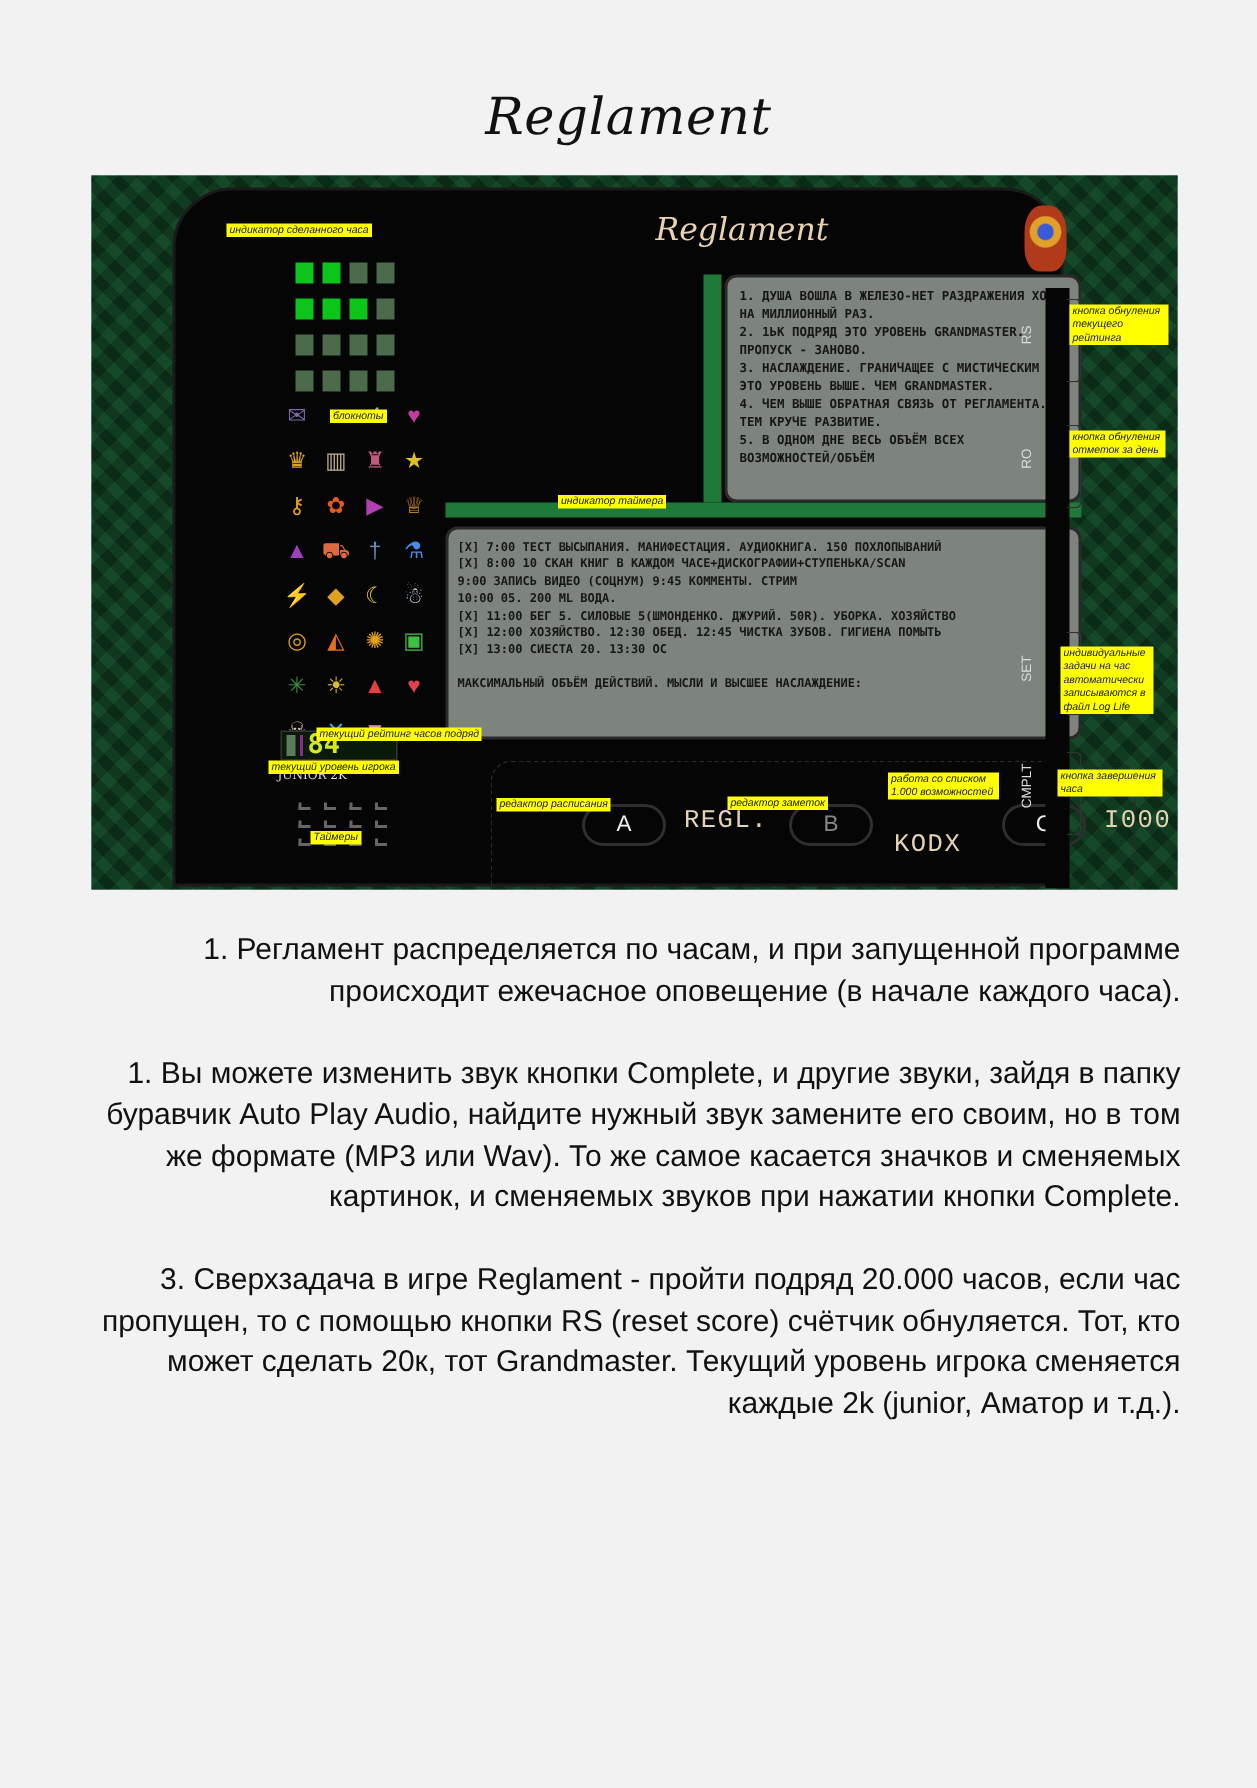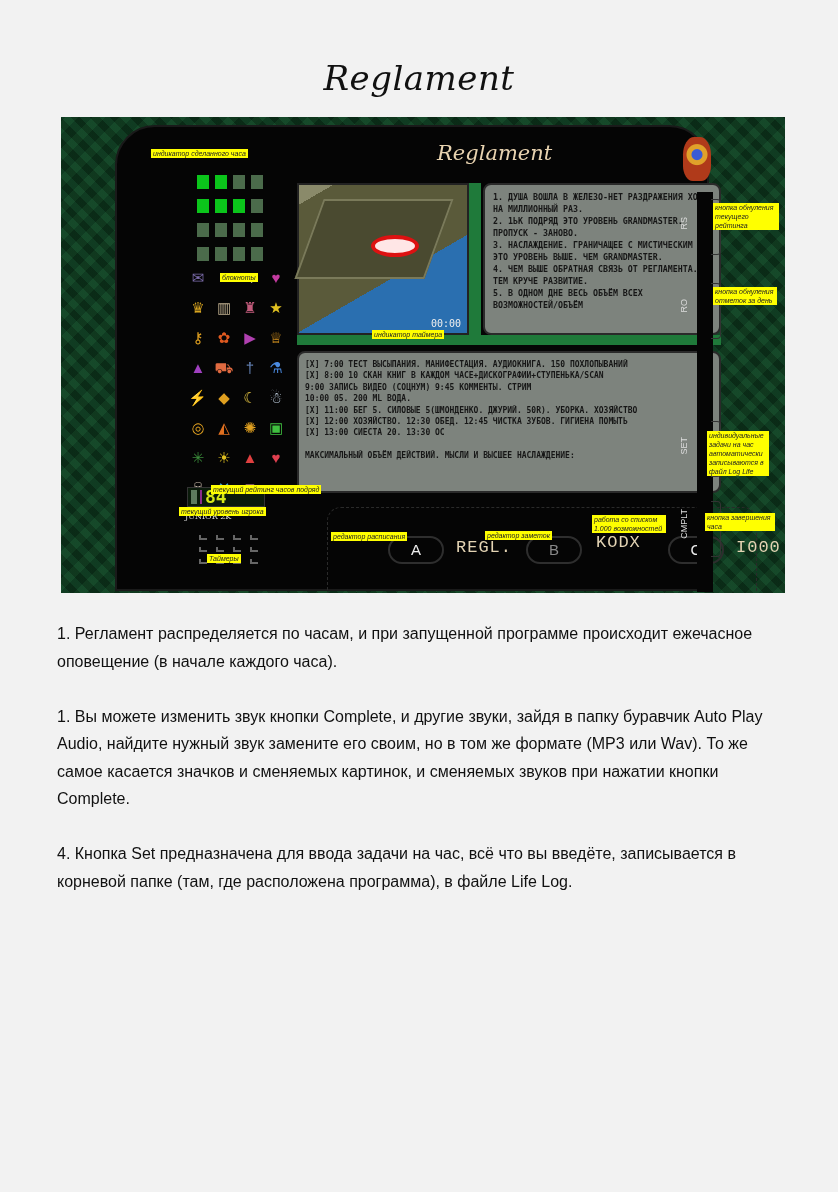--- a/index.html
+++ b/index.html
@@ -100,21 +100,21 @@
     
     .side-tab { position: absolute; width: 18px; font-family: "Liberation Sans", sans-serif; font-size: 9px;
       color: #ddd; writing-mode: vertical-rl; transform: rotate(180deg); text-align: center; cursor: pointer; }
     .side-tab-frame { position: absolute; width: 10px; border: 1px solid #333; border-left: none; border-radius: 0 4px 4px 0; }
 
     
     .note { position: absolute; background: #ffff00; color: #222; font-style: italic;
       font-family: "Liberation Sans", sans-serif; font-size: 7px; line-height: 9px; padding: 0 2px; }
 
     
-    .body-text { position: absolute; left: 57px; top: 620px; width: 730px; font-size: 16px; line-height: 27.5px; color: #111; }
+    .body-text { position: absolute; left: 57px; top: 620px; width: 730px; font-size: 20px; line-height: 27.5px; color: #111; text-align: right; }
     .para { margin-bottom: 27.5px; }
   </style>
 </head>
 <body>
 
 <div class="doc-title">Reglament</div>
 
 <div class="shot">
   <div class="device">
     <div class="app-title">Reglament</div>
@@ -187,40 +187,35 @@
         <div class="timer-cell"></div>
         <div class="timer-cell"></div>
         <div class="timer-cell"></div>
         <div class="timer-cell"></div>
         <div class="timer-cell"></div>
         <div class="timer-cell"></div>
         <div class="timer-cell"></div>
         <div class="timer-cell"></div>
       </div>
 
-    <div class="game-view">
-      <div class="deck"></div>
-      <div class="deck-oval"></div>
-      <div class="timer-text">00:00</div>
-    </div>
     <div class="green-strip"></div>
     <div class="green-strip-h"></div>
 
     <div class="screen screen-top">1. ДУША ВОШЛА В ЖЕЛЕЗО-НЕТ РАЗДРАЖЕНИЯ ХОТЬ НА МИЛЛИОННЫЙ РАЗ.
 2. 1ЬК ПОДРЯД ЭТО УРОВЕНЬ GRANDMASTER. ПРОПУСК - ЗАНОВО.
 3. НАСЛАЖДЕНИЕ. ГРАНИЧАЩЕЕ С МИСТИЧЕСКИМ - ЭТО УРОВЕНЬ ВЫШЕ. ЧЕМ GRANDMASTER.
 4. ЧЕМ ВЫШЕ ОБРАТНАЯ СВЯЗЬ ОТ РЕГЛАМЕНТА. ТЕМ КРУЧЕ РАЗВИТИЕ.
 5. В ОДНОМ ДНЕ ВЕСЬ ОБЪЁМ ВСЕХ ВОЗМОЖНОСТЕЙ/ОБЪЁМ</div>
     <div class="screen screen-bottom" id="schedule-screen"><span class="schedule-line">[X] 7:00 ТЕСТ ВЫСЫПАНИЯ. МАНИФЕСТАЦИЯ. АУДИОКНИГА. 150 ПОХЛОПЫВАНИЙ</span><span class="schedule-line">[X] 8:00 10 СКАН КНИГ В КАЖДОМ ЧАСЕ+ДИСКОГРАФИИ+СТУПЕНЬКА/SCAN</span><span class="schedule-line">9:00 ЗАПИСЬ ВИДЕО (СОЦНУМ) 9:45 КОММЕНТЫ. СТРИМ</span><span class="schedule-line">10:00 05. 200 ML ВОДА.</span><span class="schedule-line">[X] 11:00 БЕГ 5.  СИЛОВЫЕ 5(ШМОНДЕНКО. ДЖУРИЙ. 50R). УБОРКА. ХОЗЯЙСТВО</span><span class="schedule-line">[X] 12:00 ХОЗЯЙСТВО. 12:30 ОБЕД.  12:45  ЧИСТКА ЗУБОВ. ГИГИЕНА ПОМЫТЬ</span><span class="schedule-line">[X] 13:00 СИЕСТА 20.  13:30 ОС</span><span class="schedule-line">&nbsp;</span><span class="schedule-line">МАКСИМАЛЬНЫЙ ОБЪЁМ ДЕЙСТВИЙ. МЫСЛИ И ВЫСШЕЕ НАСЛАЖДЕНИЕ:</span></div>
 
     <div class="btn-bar">
       <div class="pill-btn" style="left:60px; top:28px;">A</div>
       <div class="pill-label" style="left:128px; top:30px;">REGL.</div>
       <div class="pill-btn" style="left:198px; top:28px; color:#888;">B</div>
-      <div class="pill-label" style="left:268px; top:25px;font-family:Liberation Mono, monospace;">KODX</div>
+      <div class="pill-label" style="left:268px; top:46px;font-family:Liberation Mono, monospace;">KODX</div>
       <div class="pill-btn" style="left:340px; top:28px;">C</div>
       <div class="pill-label" style="left:408px; top:30px;">I000</div>
     </div>
   </div>
   <div class="device-right"></div>
 
   <div class="side-tab-frame" style="left:650px; top:82px; height:56px;"></div>
   <div class="side-tab" style="left:618px; top:100px;">RS</div>
   <div class="side-tab-frame" style="left:650px; top:166px; height:56px;"></div>
   <div class="side-tab" style="left:618px; top:182px;">RO</div>
@@ -240,14 +235,14 @@
   <div class="note" style="left:531px; top:398px; width:74px;">работа со списком 1.000 возможностей</div>
   <div class="note" style="left:652px; top:86px; width:66px;">кнопка обнуления текущего рейтинга</div>
   <div class="note" style="left:652px; top:170px; width:64px;">кнопка обнуления отметок за день</div>
   <div class="note" style="left:646px; top:314px; width:62px;">индивидуальные задачи на час автоматически записываются в файл Log Life</div>
   <div class="note" style="left:644px; top:396px; width:70px;">кнопка завершения часа</div>
 </div>
 
 <div class="body-text">
   <p class="para">1. Регламент распределяется по часам, и при запущенной программе происходит ежечасное оповещение (в начале каждого часа).</p>
   <p class="para">1. Вы можете изменить звук  кнопки Complete,  и другие звуки, зайдя в папку буравчик Auto Play Audio,  найдите нужный звук замените его своим, но в том же формате (MP3 или Wav). То же самое касается значков и сменяемых картинок, и сменяемых звуков при нажатии кнопки Complete.</p>
-  <p class="para">4. Кнопка Set  предназначена для ввода задачи на час, всё что вы введёте, записывается в корневой папке (там, где расположена программа), в файле Life Log.</p>
+  <p class="para">3. Сверхзадача  в игре Reglament -  пройти подряд 20.000 часов, если час пропущен, то с помощью кнопки RS (reset score) счётчик обнуляется. Тот, кто может сделать 20к, тот Grandmaster. Текущий уровень игрока сменяется каждые 2k (junior, Аматор и т.д.).</p>
 </div>
 
 </body></html>

